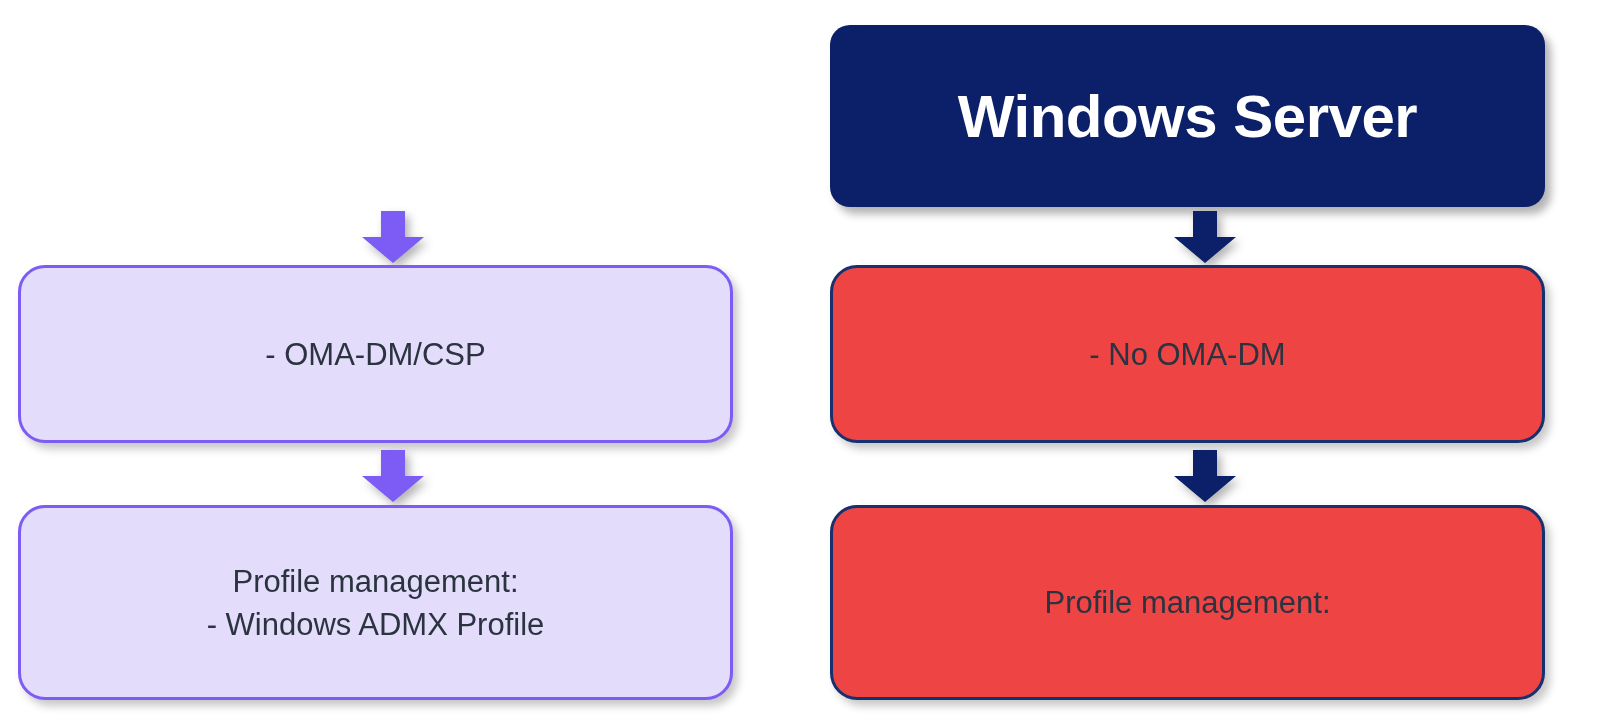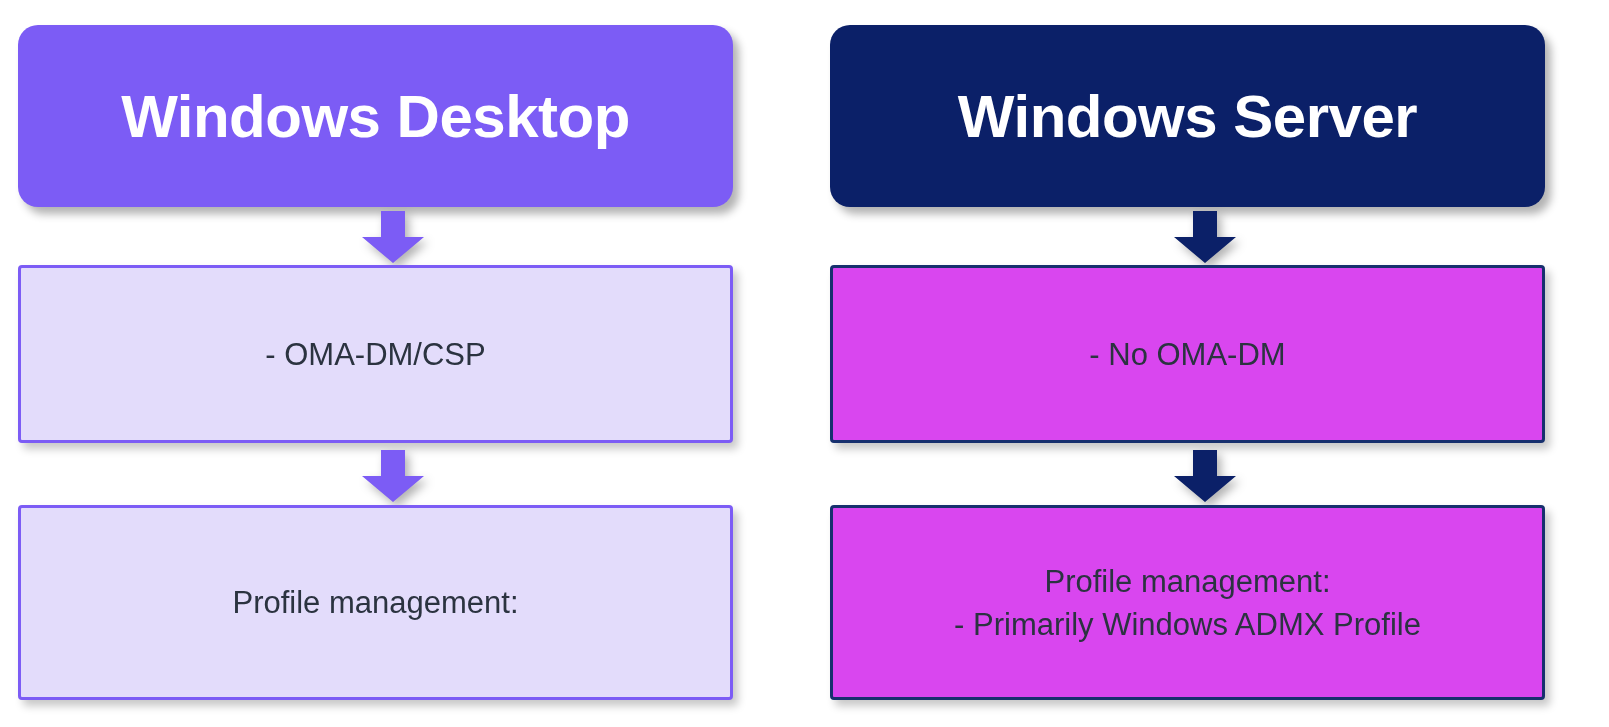--- a/index.html
+++ b/index.html
@@ -30,21 +30,21 @@
   }
   #column-desktop { left: 18px; }
   #column-server  { left: 830px; }
 
   
   .node {
     position: absolute;
     left: 0;
     width: 715px;
     box-sizing: border-box;
-    border-radius: 4px;
+    border-radius: 27px;
     display: flex;
     flex-direction: column;
     align-items: center;
     justify-content: center;
     text-align: center;
   }
 
   
   .node-header {
     top: 25px;
@@ -79,21 +79,21 @@
     padding: 8px 0;
   }
 
   #detail-desktop,
   #profile-desktop {
     background: #E3DCFB;
     border-color: #7C5CF5;
   }
   #detail-server,
   #profile-server {
-    background: #d946ef;
+    background: #ef4444;
     border-color: #17306E;
   }
 
   #detail-desktop, #detail-server {
     top: 265px;
     height: 178px;
   }
   #profile-desktop, #profile-server {
     top: 505px;
     height: 195px;
@@ -119,42 +119,40 @@
   .fill-purple { fill: #7C5CF5; }
   .fill-navy   { fill: #0B2068; }
 </style>
 </head>
 <body>
 
 <div id="canvas">
 
   <div class="column" id="column-desktop">
 
-    <div class="node node-header" id="header-desktop">
-      <div class="node-title">Windows Desktop</div>
-    </div>
 
     <div class="arrow arrow-1">
       <svg viewBox="0 0 74 52" xmlns="http://www.w3.org/2000/svg" aria-hidden="true">
         <polygon class="fill-purple" points="25,0 49,0 49,26 68,26 37,52 6,26 25,26"></polygon>
       </svg>
     </div>
 
     <div class="node node-detail" id="detail-desktop">
       <div class="node-line">- OMA-DM/CSP</div>
     </div>
 
     <div class="arrow arrow-2">
       <svg viewBox="0 0 74 52" xmlns="http://www.w3.org/2000/svg" aria-hidden="true">
         <polygon class="fill-purple" points="25,0 49,0 49,26 68,26 37,52 6,26 25,26"></polygon>
       </svg>
     </div>
 
     <div class="node node-detail" id="profile-desktop">
       <div class="node-line">Profile management:</div>
+      <div class="node-line">- Windows ADMX Profile</div>
     </div>
 
   </div>
 
   <div class="column" id="column-server">
 
     <div class="node node-header" id="header-server">
       <div class="node-title">Windows Server</div>
     </div>
 
@@ -169,18 +167,17 @@
     </div>
 
     <div class="arrow arrow-2">
       <svg viewBox="0 0 74 52" xmlns="http://www.w3.org/2000/svg" aria-hidden="true">
         <polygon class="fill-navy" points="25,0 49,0 49,26 68,26 37,52 6,26 25,26"></polygon>
       </svg>
     </div>
 
     <div class="node node-detail" id="profile-server">
       <div class="node-line">Profile management:</div>
-      <div class="node-line">- Primarily Windows ADMX Profile</div>
     </div>
 
   </div>
 
 </div>
 
 </body></html>

